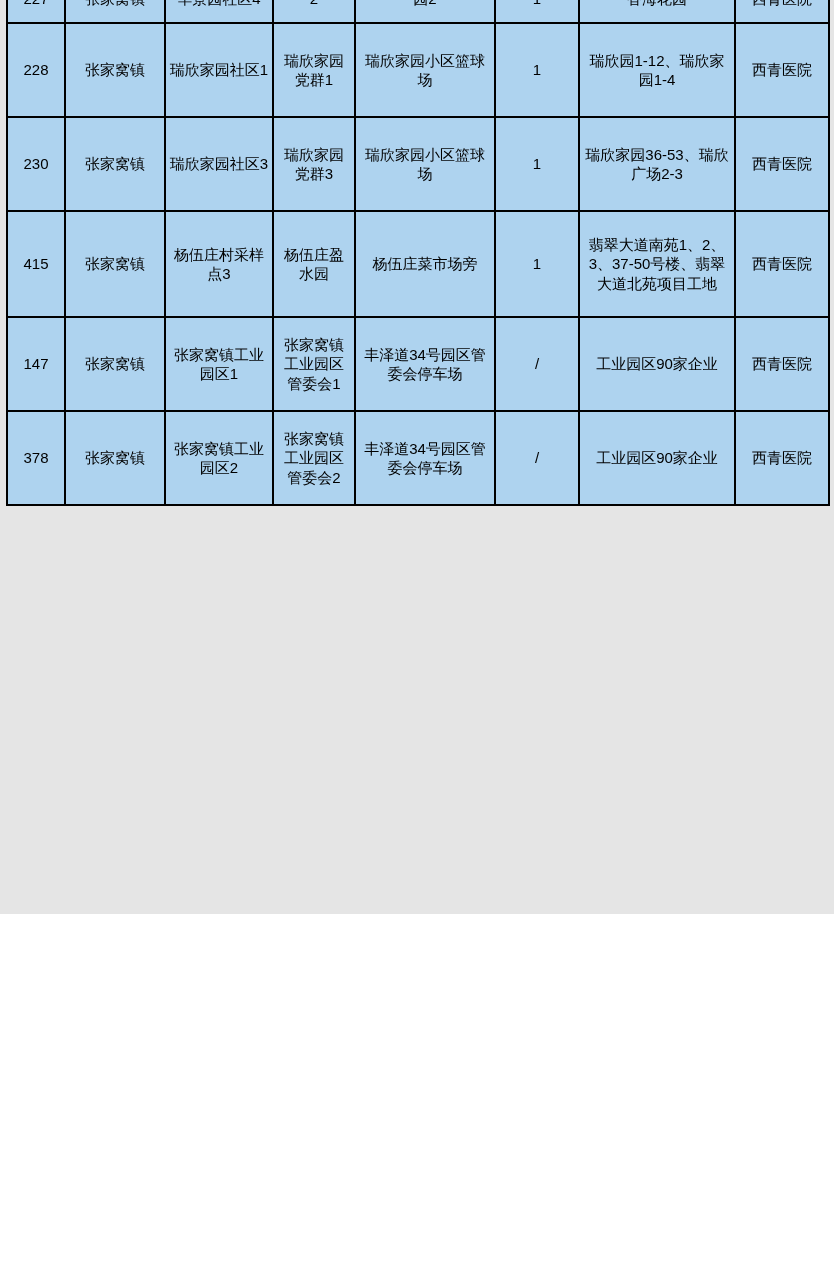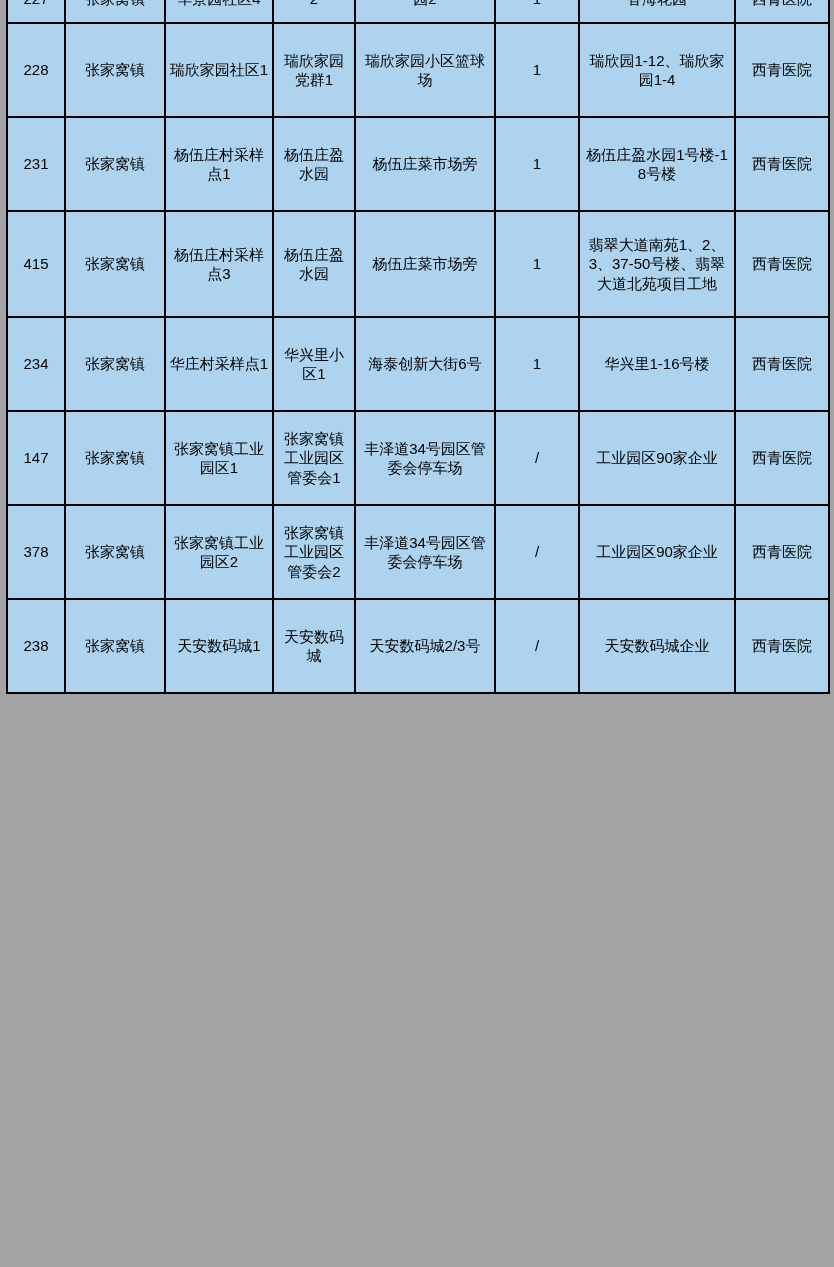--- a/index.html
+++ b/index.html
@@ -8,23 +8,23 @@
     background: #ffffff;
   }
   body {
     width: 834px;
     height: 1267px;
     overflow: hidden;
     font-family: "Liberation Sans", sans-serif;
   }
   .sheet {
     width: 834px;
-    height: 1267px;
+    height: 914px;
     position: relative;
-    background: #a3a3a3;
+    background: #e5e5e5;
     overflow: hidden;
   }
   table.data-table {
     border-collapse: collapse;
     table-layout: fixed;
     width: 822px;
     margin-left: 6px;
     margin-top: -26px;
   }
   table.data-table td {
@@ -83,47 +83,37 @@
         <td class="idx">228</td>
         <td>张家窝镇</td>
         <td>瑞欣家园社区1</td>
         <td>瑞欣家园党群1</td>
         <td>瑞欣家园小区篮球场</td>
         <td class="cnt">1</td>
         <td>瑞欣园1-12、瑞欣家园1-4</td>
         <td>西青医院</td>
       </tr>
       <tr class="tall">
-        <td class="idx">231</td>
+        <td class="idx">230</td>
         <td>张家窝镇</td>
-        <td>杨伍庄村采样点1</td>
-        <td>杨伍庄盈水园</td>
-        <td>杨伍庄菜市场旁</td>
+        <td>瑞欣家园社区3</td>
+        <td>瑞欣家园党群3</td>
+        <td>瑞欣家园小区篮球场</td>
         <td class="cnt">1</td>
-        <td>杨伍庄盈水园1号楼-18号楼</td>
+        <td>瑞欣家园36-53、瑞欣广场2-3</td>
         <td>西青医院</td>
       </tr>
       <tr class="tall2">
         <td class="idx">415</td>
         <td>张家窝镇</td>
         <td>杨伍庄村采样点3</td>
         <td>杨伍庄盈水园</td>
         <td>杨伍庄菜市场旁</td>
         <td class="cnt">1</td>
         <td>翡翠大道南苑1、2、3、37-50号楼、翡翠大道北苑项目工地</td>
-        <td>西青医院</td>
-      </tr>
-      <tr class="tall">
-        <td class="idx">234</td>
-        <td>张家窝镇</td>
-        <td>华庄村采样点1</td>
-        <td>华兴里小区1</td>
-        <td>海泰创新大街6号</td>
-        <td class="cnt">1</td>
-        <td>华兴里1-16号楼</td>
         <td>西青医院</td>
       </tr>
       <tr class="tall">
         <td class="idx">147</td>
         <td>张家窝镇</td>
         <td>张家窝镇工业园区1</td>
         <td>张家窝镇工业园区管委会1</td>
         <td>丰泽道34号园区管委会停车场</td>
         <td class="cnt">/</td>
         <td>工业园区90家企业</td>
@@ -132,25 +122,15 @@
       <tr class="tall">
         <td class="idx">378</td>
         <td>张家窝镇</td>
         <td>张家窝镇工业园区2</td>
         <td>张家窝镇工业园区管委会2</td>
         <td>丰泽道34号园区管委会停车场</td>
         <td class="cnt">/</td>
         <td>工业园区90家企业</td>
         <td>西青医院</td>
       </tr>
-      <tr class="tall">
-        <td class="idx">238</td>
-        <td>张家窝镇</td>
-        <td>天安数码城1</td>
-        <td>天安数码城</td>
-        <td>天安数码城2/3号</td>
-        <td class="cnt">/</td>
-        <td>天安数码城企业</td>
-        <td>西青医院</td>
-      </tr>
     </tbody>
   </table>
 </div>
 
 </body></html>

